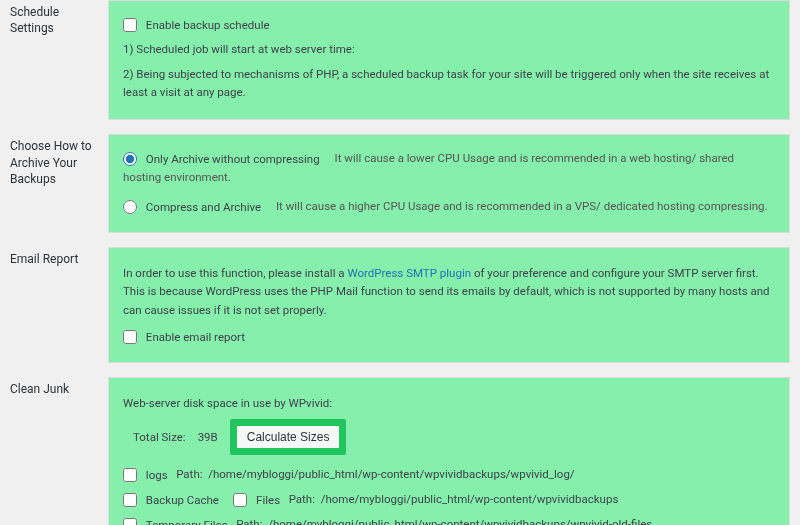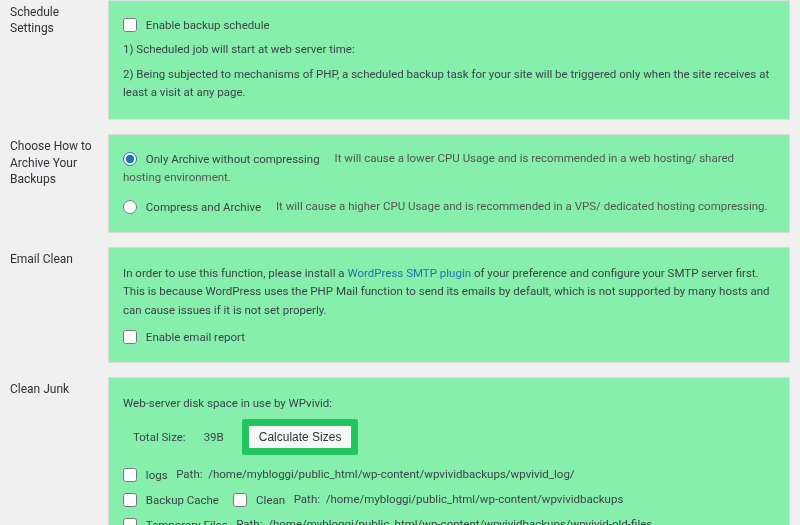--- a/index.html
+++ b/index.html
@@ -52,21 +52,21 @@
   .btn-secondary {
     display: inline-block;
     background: #f6f7f7;
     color: #2c3338;
     border: 7px solid #22c55e;
     padding: 4px 10px;
     font-size: 12px;
     border-radius: 2px;
     cursor: pointer;
   }
-  .size-row { display: flex; align-items: center; gap: 18px; margin: 6px 0 10px 10px; }
+  .size-row { display: flex; align-items: center; gap: 12px; margin: 6px 0 10px 10px; }
   .path { color: #3c434a; }
   .junk-row { margin: 6px 0; }
 </style>
 </head>
 <body>
 
 <div class="wrap">
 
   <div class="row">
     <div class="row-label">Schedule Settings</div>
@@ -90,21 +90,21 @@
       </div>
       <div class="line" style="margin-top:10px;">
         <input type="radio" name="arch" style="">
         <span class="lbl">Compress and Archive</span>
         <span class="desc">It will cause a higher CPU Usage and is recommended in a VPS/ dedicated hosting compressing.</span>
       </div>
     </div>
   </div>
 
   <div class="row">
-    <div class="row-label">Email Clean</div>
+    <div class="row-label">Email Report</div>
     <div class="row-body">
       <div class="note">
         <span>In order to use this function, please install a </span><a href="#" class="link">WordPress SMTP plugin</a><span> of your preference and configure your SMTP server first. This is because WordPress uses the PHP Mail function to send its emails by default, which is not supported by many hosts and can cause issues if it is not set properly.</span>
       </div>
       <div class="line" style="margin-top:8px;">
         <input type="checkbox" style="">
         <span class="lbl">Enable email report</span>
       </div>
     </div>
   </div>
@@ -124,21 +124,21 @@
         <span class="lbl">logs</span>
         &nbsp;&nbsp;<span>Path:</span>
         &nbsp;<span class="path">/home/mybloggi/public_html/wp-content/wpvividbackups/wpvivid_log/</span>
       </div>
 
       <div class="junk-row">
         <input type="checkbox" style="">
         <span class="lbl">Backup Cache</span>
         &nbsp;&nbsp;&nbsp;
         <input type="checkbox" style="">
-        <span class="lbl">Clean</span>
+        <span class="lbl">Files</span>
         &nbsp;&nbsp;<span>Path:</span>
         &nbsp;<span class="path">/home/mybloggi/public_html/wp-content/wpvividbackups</span>
       </div>
 
       <div class="junk-row">
         <input type="checkbox" style="">
         <span class="lbl">Temporary Files</span>
         &nbsp;&nbsp;<span>Path:</span>
         &nbsp;<span class="path">/home/mybloggi/public_html/wp-content/wpvividbackups/wpvivid-old-files</span>
       </div>

